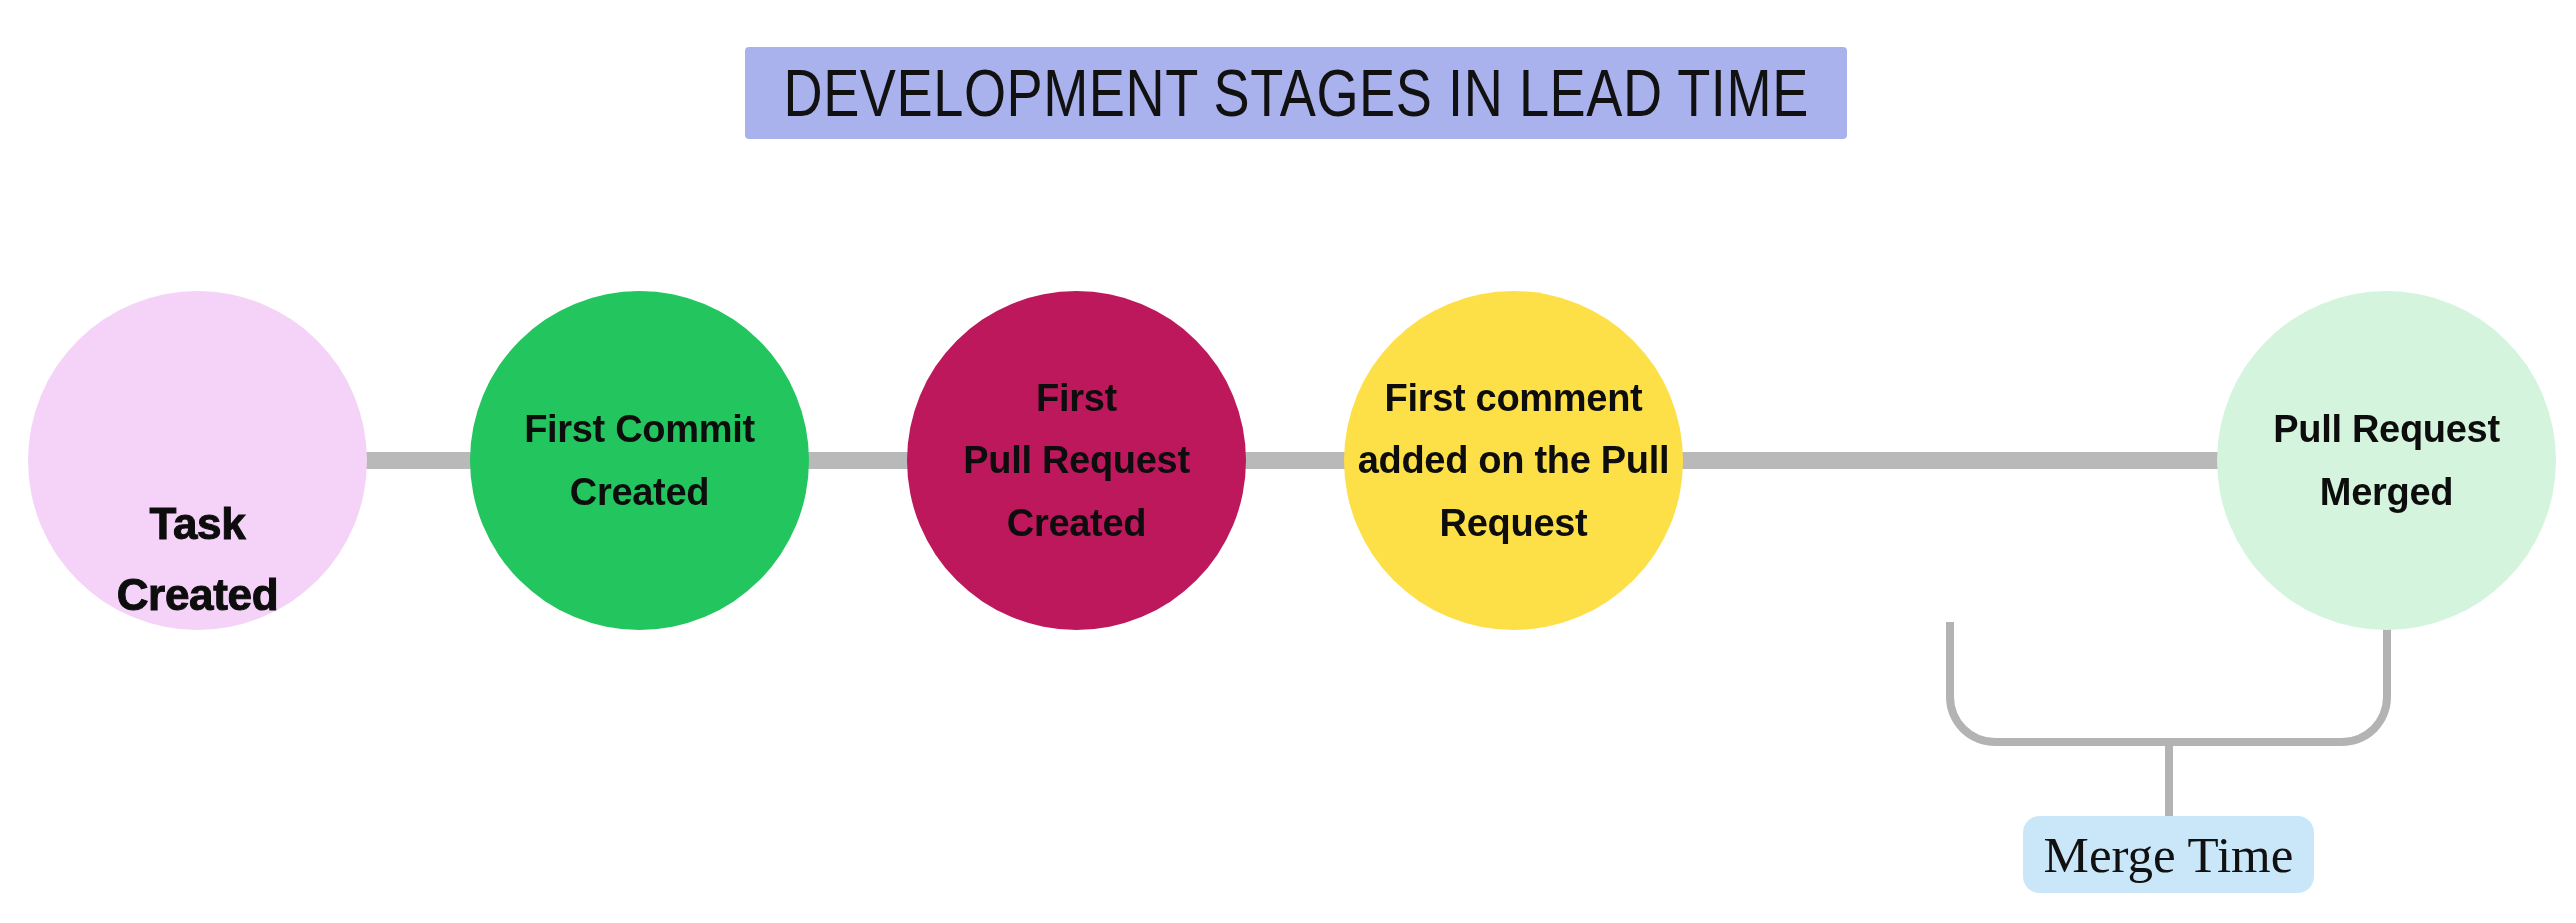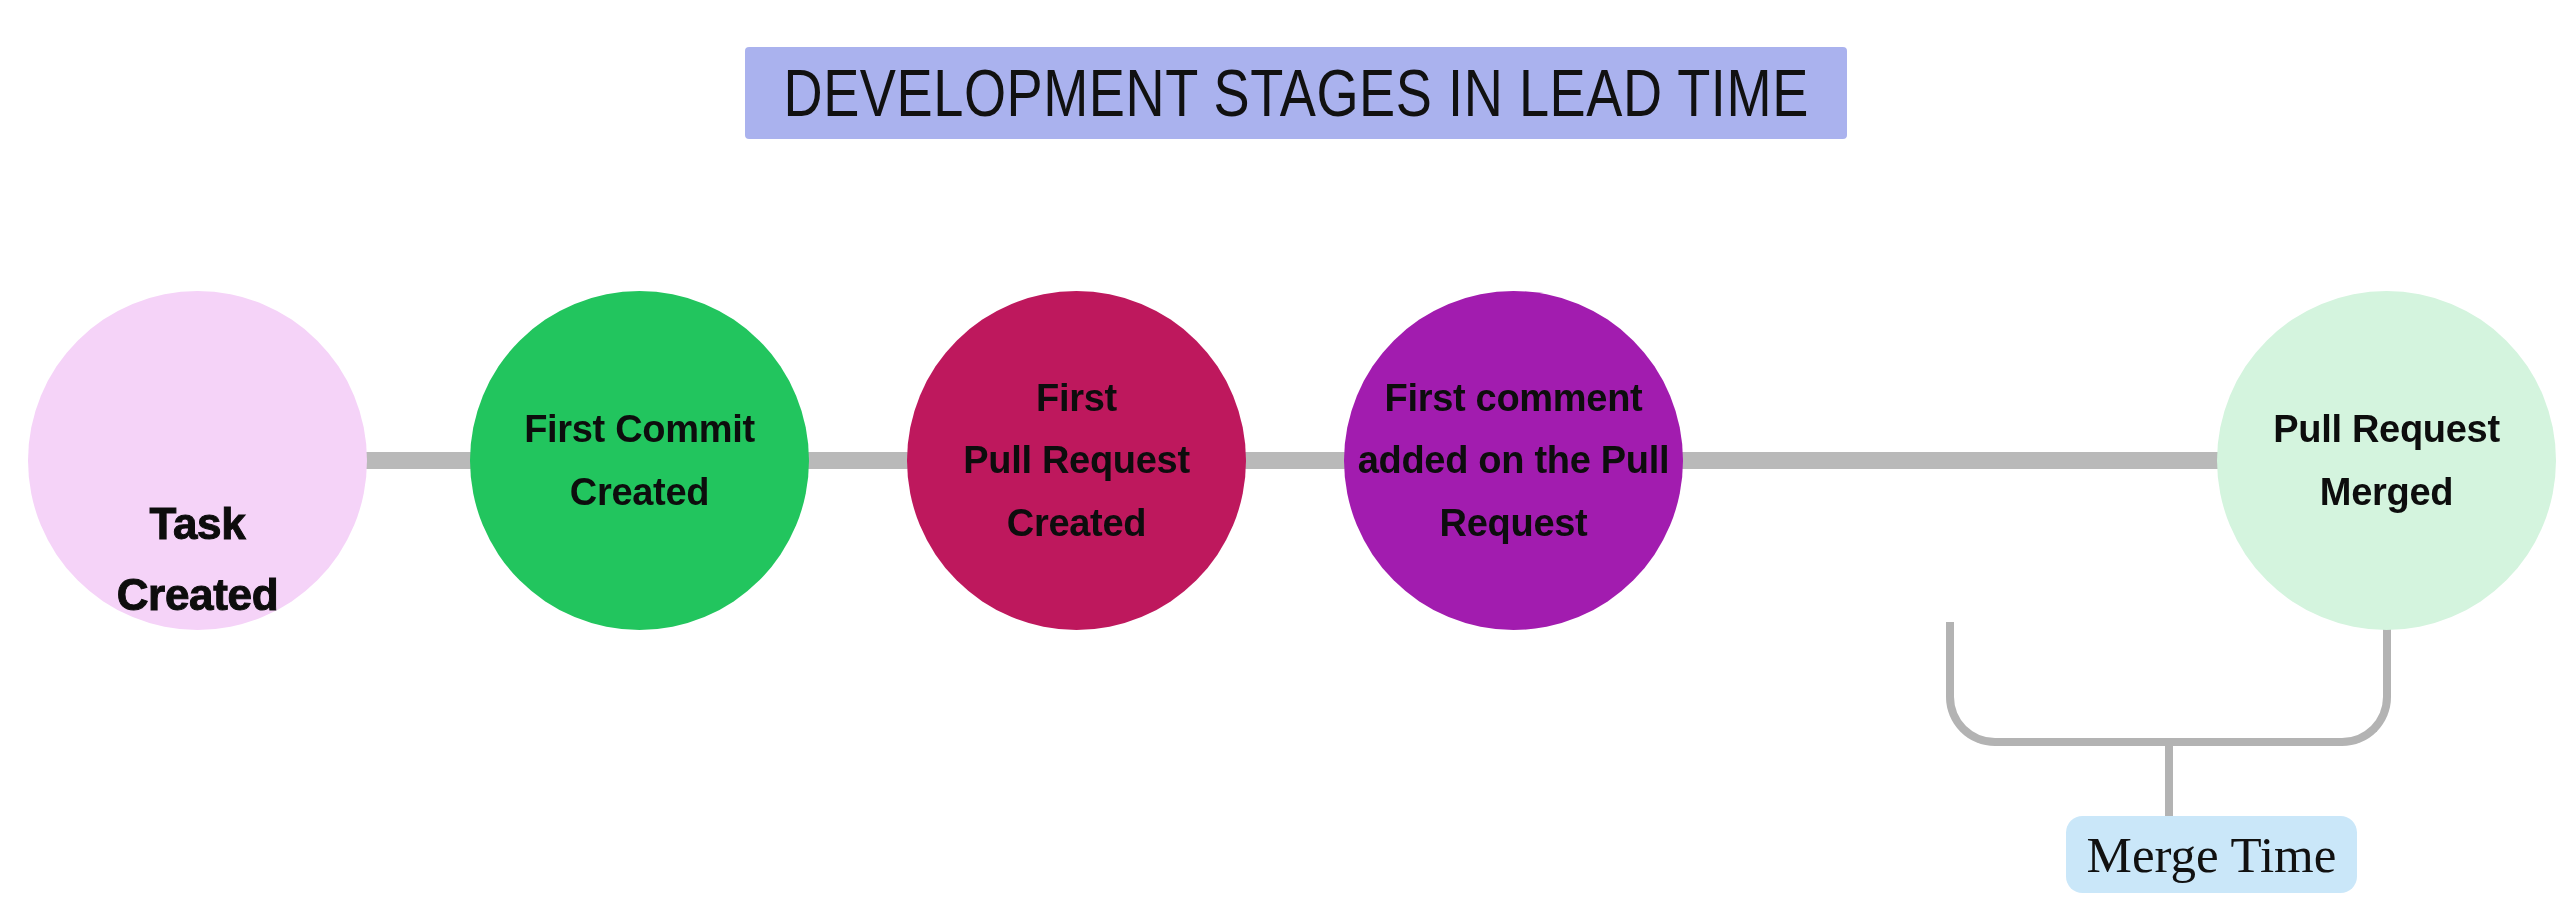--- a/index.html
+++ b/index.html
@@ -141,28 +141,28 @@
   </div>
   <div class="stage-circle stage-1" style="background: #22c55e;">
     <span class="stage-label">First Commit
 Created</span>
   </div>
   <div class="stage-circle stage-2" style="background: #be185d;">
     <span class="stage-label">First
 Pull Request
 Created</span>
   </div>
-  <div class="stage-circle stage-3" style="background: #a21caf;">
+  <div class="stage-circle stage-3" style="background: #fde047;">
     <span class="stage-label">First comment
 added on the Pull
 Request</span>
   </div>
   <div class="stage-circle stage-5" style="background: rgb(212, 244, 222);">
     <span class="stage-label">Pull Request
 Merged</span>
   </div>
 
-  <div class="merge-label-box" style="background: rgb(202, 231, 249); margin-left: 43px;">
+  <div class="merge-label-box" style="background: rgb(202, 231, 249);">
     <span class="merge-label-text">Merge Time</span>
   </div>
 
 </div>
 
 
 </body></html>

